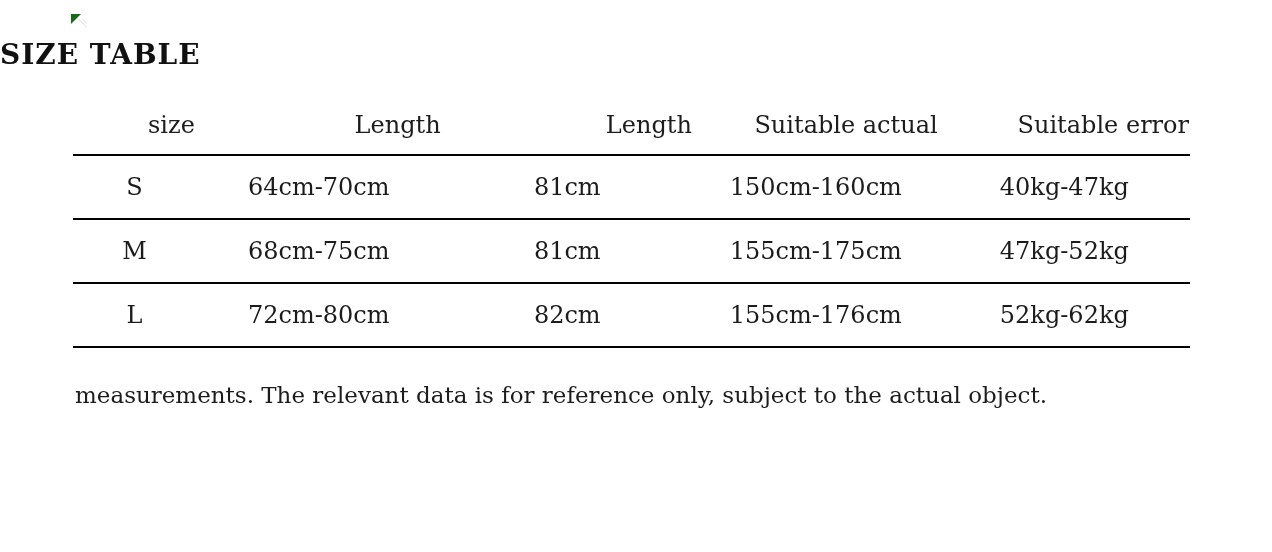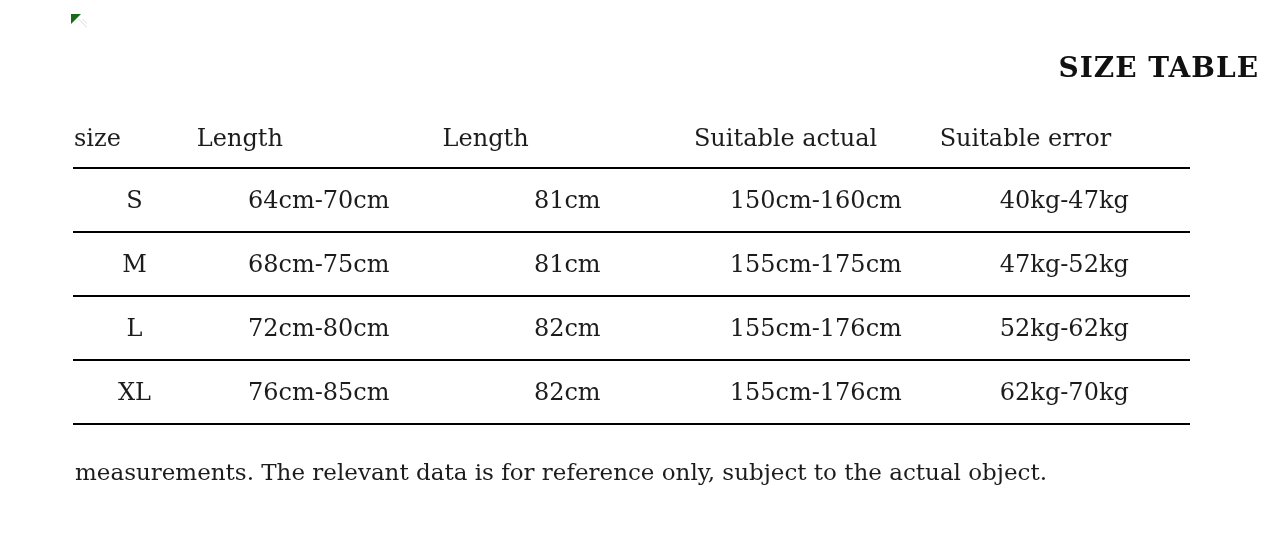--- a/index.html
+++ b/index.html
@@ -35,39 +35,39 @@
     position: absolute;
     left: 5px;
     top: 5px;
     width: 11px;
     height: 11px;
     background: repeating-linear-gradient(45deg, #e3eae3 0 1px, transparent 1px 3px);
     clip-path: polygon(100% 0, 0 0, 100% 100%);
     opacity: 0.8;
   }
   .title {
-    margin: 13px;
+    margin: 0;
     padding-top: 38px;
-    text-align: right;
+    text-align: left;
     font-size: 28px;
     font-weight: bold;
     letter-spacing: 1px;
     color: #111111;
   }
   table.size-table {
     margin: 24px 0 0 73px;
     width: 1117px;
     border-collapse: collapse;
     table-layout: fixed;
   }
   table.size-table th {
     height: 57px;
     font-size: 24px;
     font-weight: normal;
-    text-align: left;
+    text-align: right;
     vertical-align: middle;
     color: #1c1c1c;
   }
   table.size-table thead tr,
   table.size-table tbody tr {
     border-bottom: 2px solid #000000;
   }
   table.size-table td {
     height: 60px;
     font-size: 24px;
@@ -127,27 +127,20 @@
           <td>155cm-175cm</td>
           <td>47kg-52kg</td>
         </tr>
         <tr>
           <td>L</td>
           <td>72cm-80cm</td>
           <td>82cm</td>
           <td>155cm-176cm</td>
           <td>52kg-62kg</td>
         </tr>
-        <tr>
-          <td>XL</td>
-          <td>76cm-85cm</td>
-          <td>82cm</td>
-          <td>155cm-176cm</td>
-          <td>62kg-70kg</td>
-        </tr>
       </tbody>
   </table>
 
   <div class="note">
     <div>measurements. The relevant data is for reference only, subject to the actual object.</div>
   </div>
 
 </div>
 
 </body></html>

